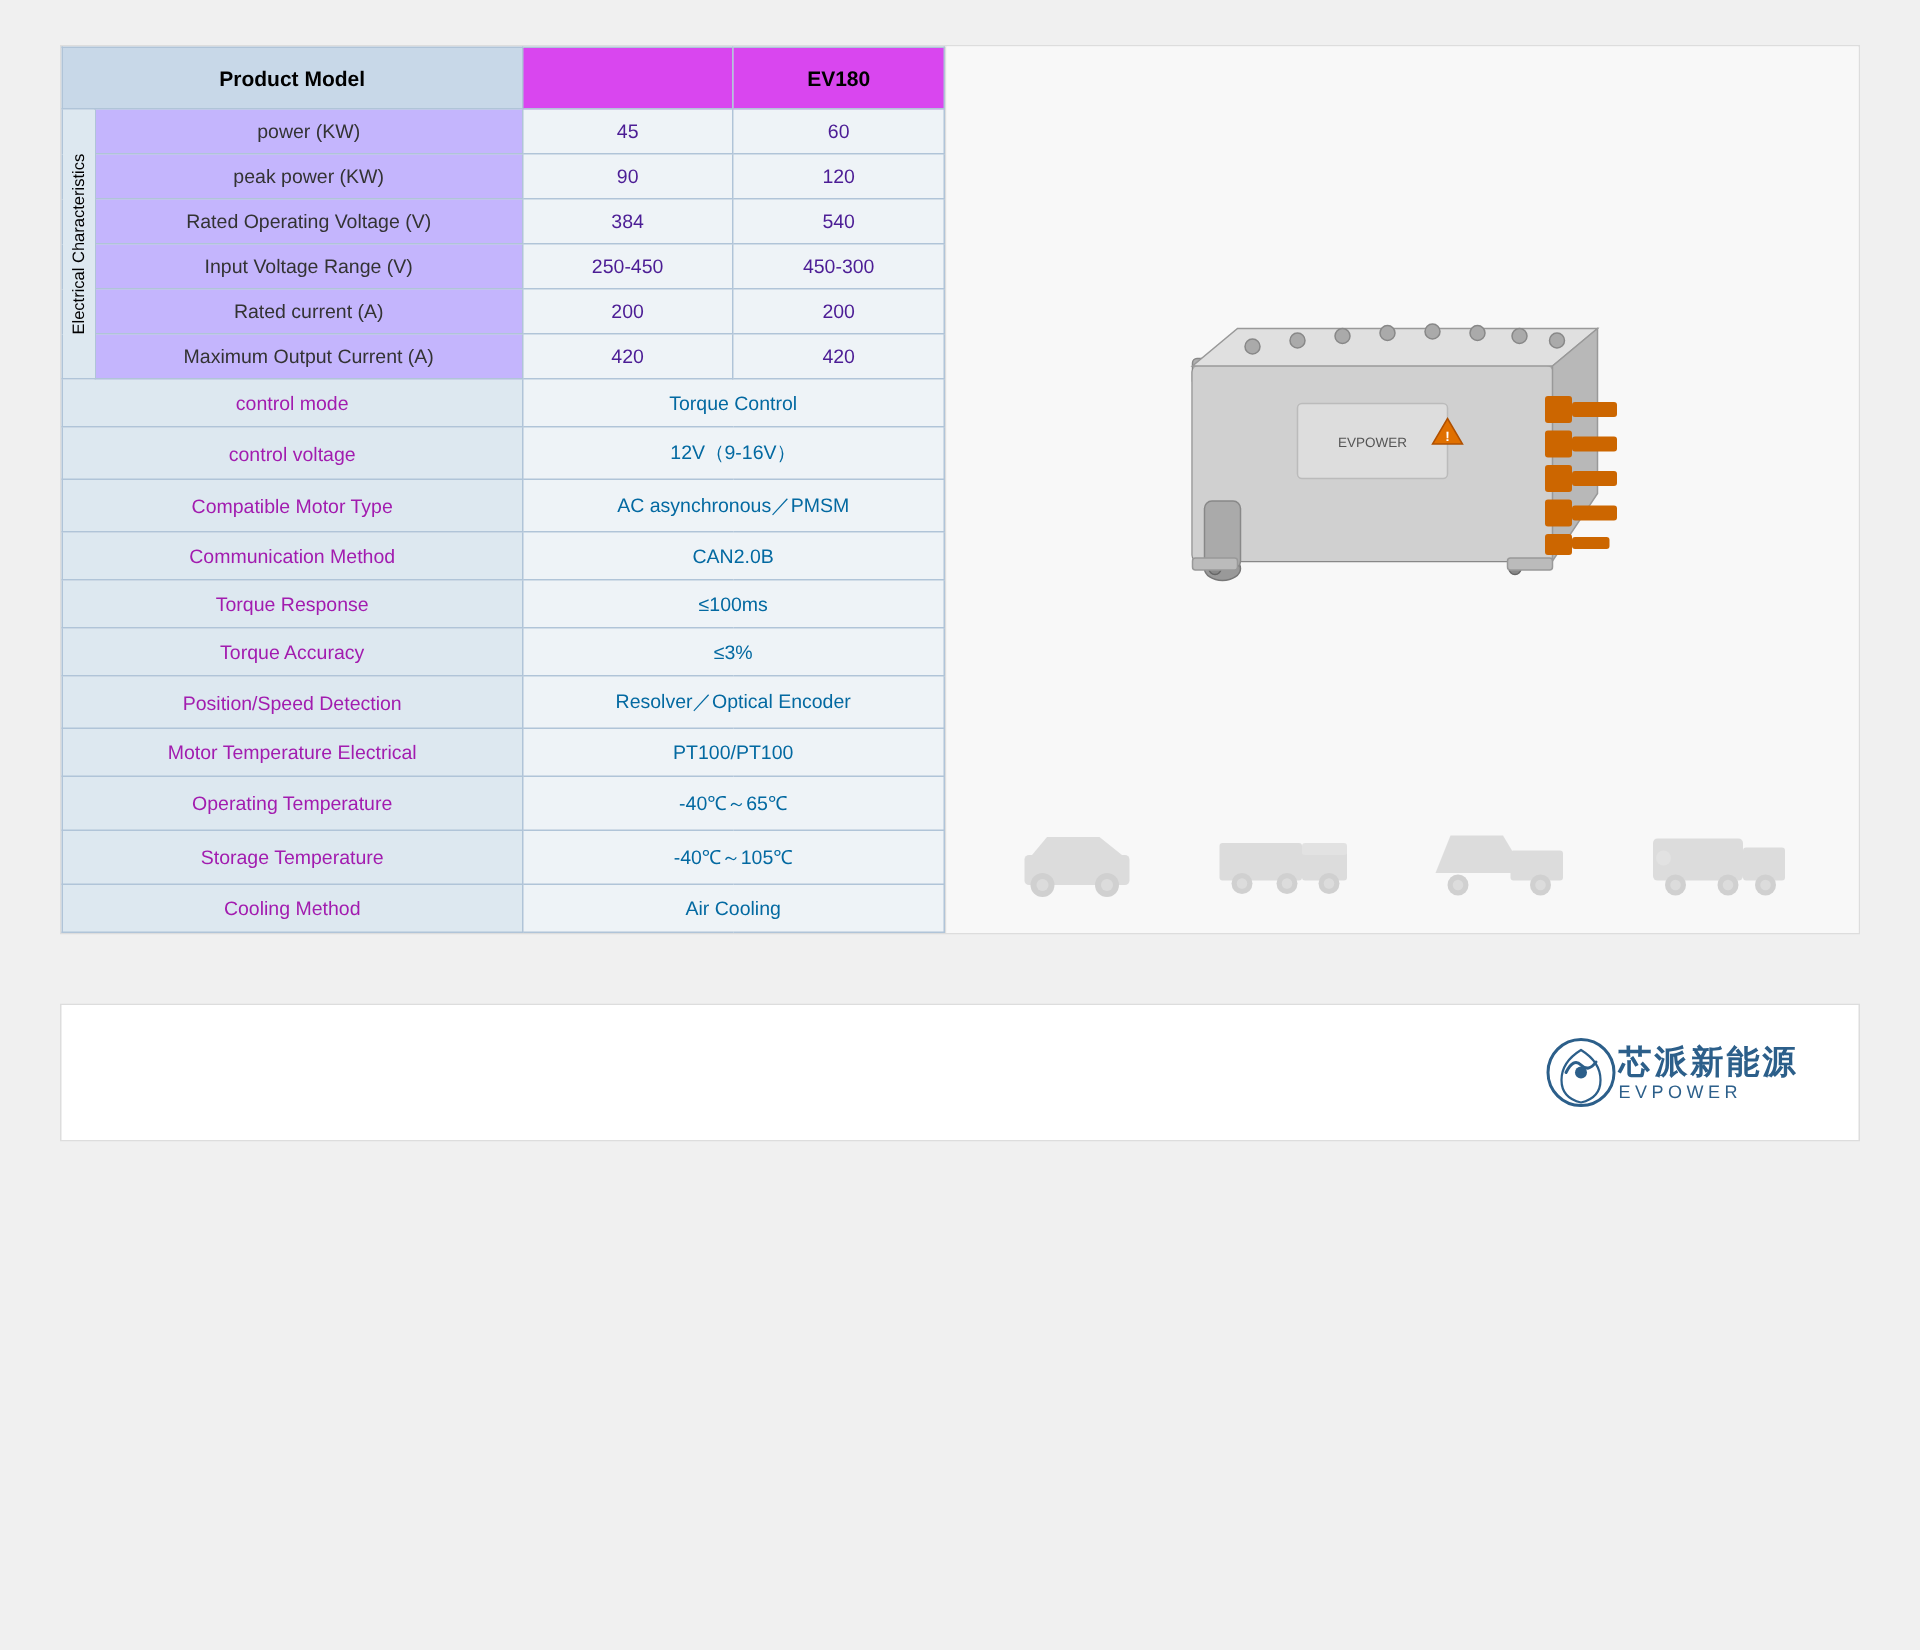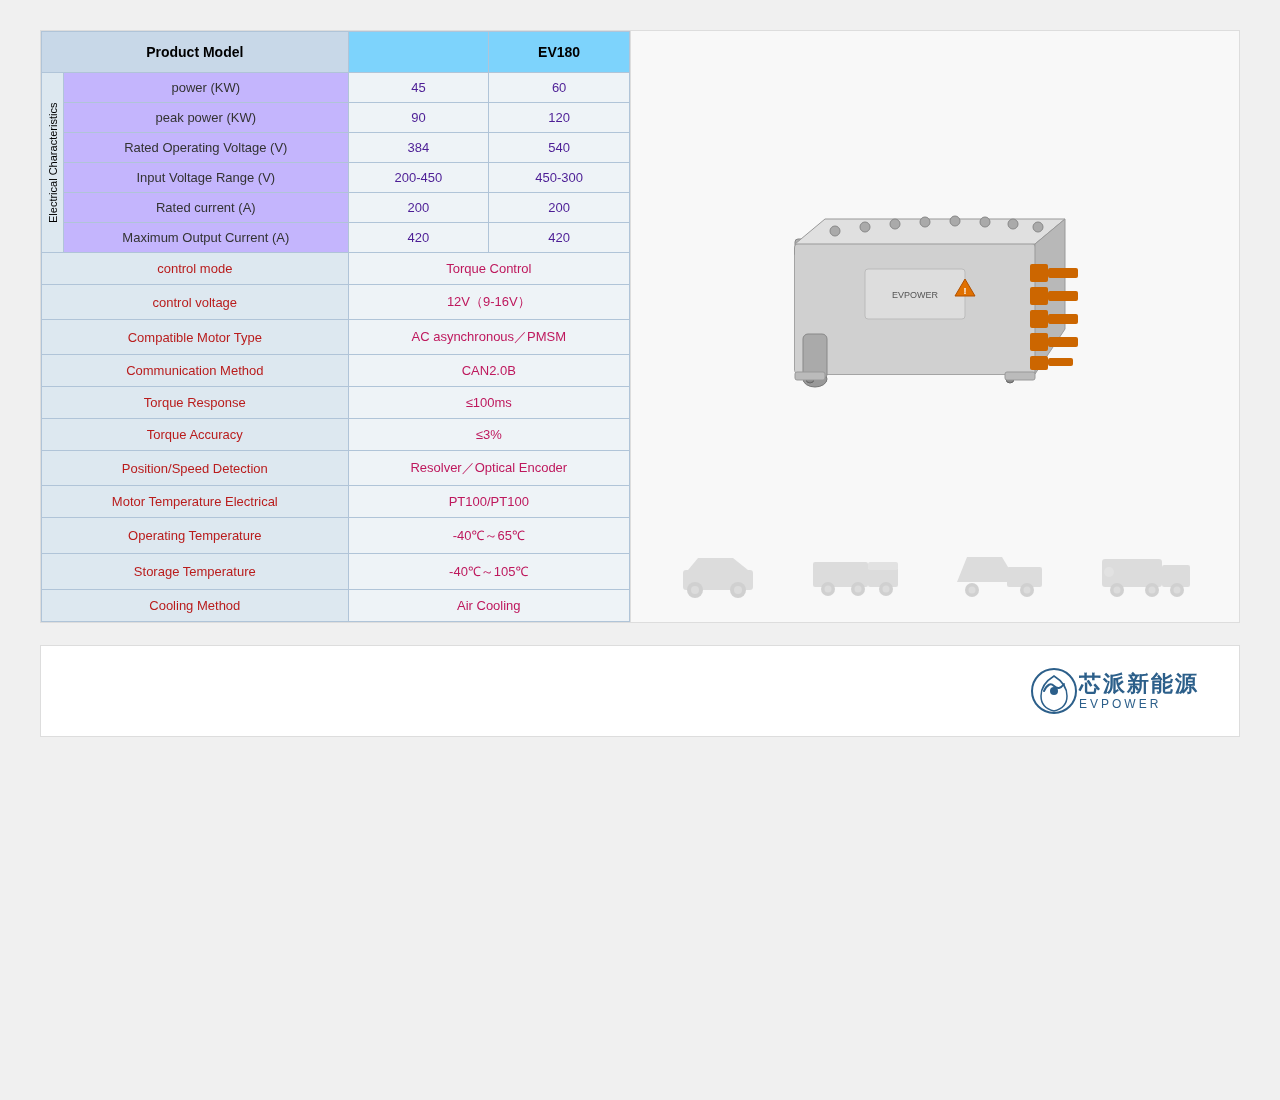--- a/index.html
+++ b/index.html
@@ -13,21 +13,21 @@
       align-items: center;
       padding: 30px 20px;
     }
 
     .main-container {
       background: #fff;
       width: 1200px;
       border: 1px solid #ddd;
       display: flex;
       flex-direction: row;
-      margin-bottom: 12px;
+      margin-bottom: 36px;
     }
 
     
     .specs-section {
       width: 590px;
       border-right: 1px solid #ddd;
       flex-shrink: 0;
     }
 
     
@@ -74,21 +74,21 @@
       text-align: center;
       font-weight: bold;
       font-size: 14px;
       border: 1px solid #b0c4d8;
     }
 
     .header-row th.model-col {
       background: #c8d8e8;
     }
     .header-row th.value-col {
-      background: #7dd3fc;
+      background: #d946ef;
     }
 
     .elec-char-cell {
       background: #dde8f0;
       writing-mode: vertical-rl;
       text-orientation: mixed;
       transform: rotate(180deg);
       text-align: center;
       font-size: 11px;
       padding: 5px 4px;
@@ -112,29 +112,29 @@
       padding: 7px 8px;
       border: 1px solid #b0c4d8;
       color: #4c1d95;
     }
 
     .full-label {
       background: #dde8f0;
       text-align: center;
       padding: 8px 12px;
       border: 1px solid #b0c4d8;
-      color: #b91c1c;
+      color: #a21caf;
     }
 
     .full-val {
       background: #eef3f7;
       text-align: center;
       padding: 8px 12px;
       border: 1px solid #b0c4d8;
-      color: #be185d;
+      color: #0369a1;
     }
 
     
     .brand-section {
       width: 1200px;
       background: #fff;
       display: flex;
       justify-content: flex-end;
       align-items: center;
       padding: 20px 40px;
@@ -199,21 +199,21 @@
             <td class="val-cell">90</td>
             <td class="val-cell">120</td>
           </tr>
           <tr>
             <td class="sub-label">Rated Operating Voltage (V)</td>
             <td class="val-cell">384</td>
             <td class="val-cell">540</td>
           </tr>
           <tr>
             <td class="sub-label">Input Voltage Range (V)</td>
-            <td class="val-cell">200-450</td>
+            <td class="val-cell">250-450</td>
             <td class="val-cell">450-300</td>
           </tr>
           <tr>
             <td class="sub-label">Rated current (A)</td>
             <td class="val-cell">200</td>
             <td class="val-cell">200</td>
           </tr>
           <tr>
             <td class="sub-label">Maximum Output Current (A)</td>
             <td class="val-cell">420</td>

